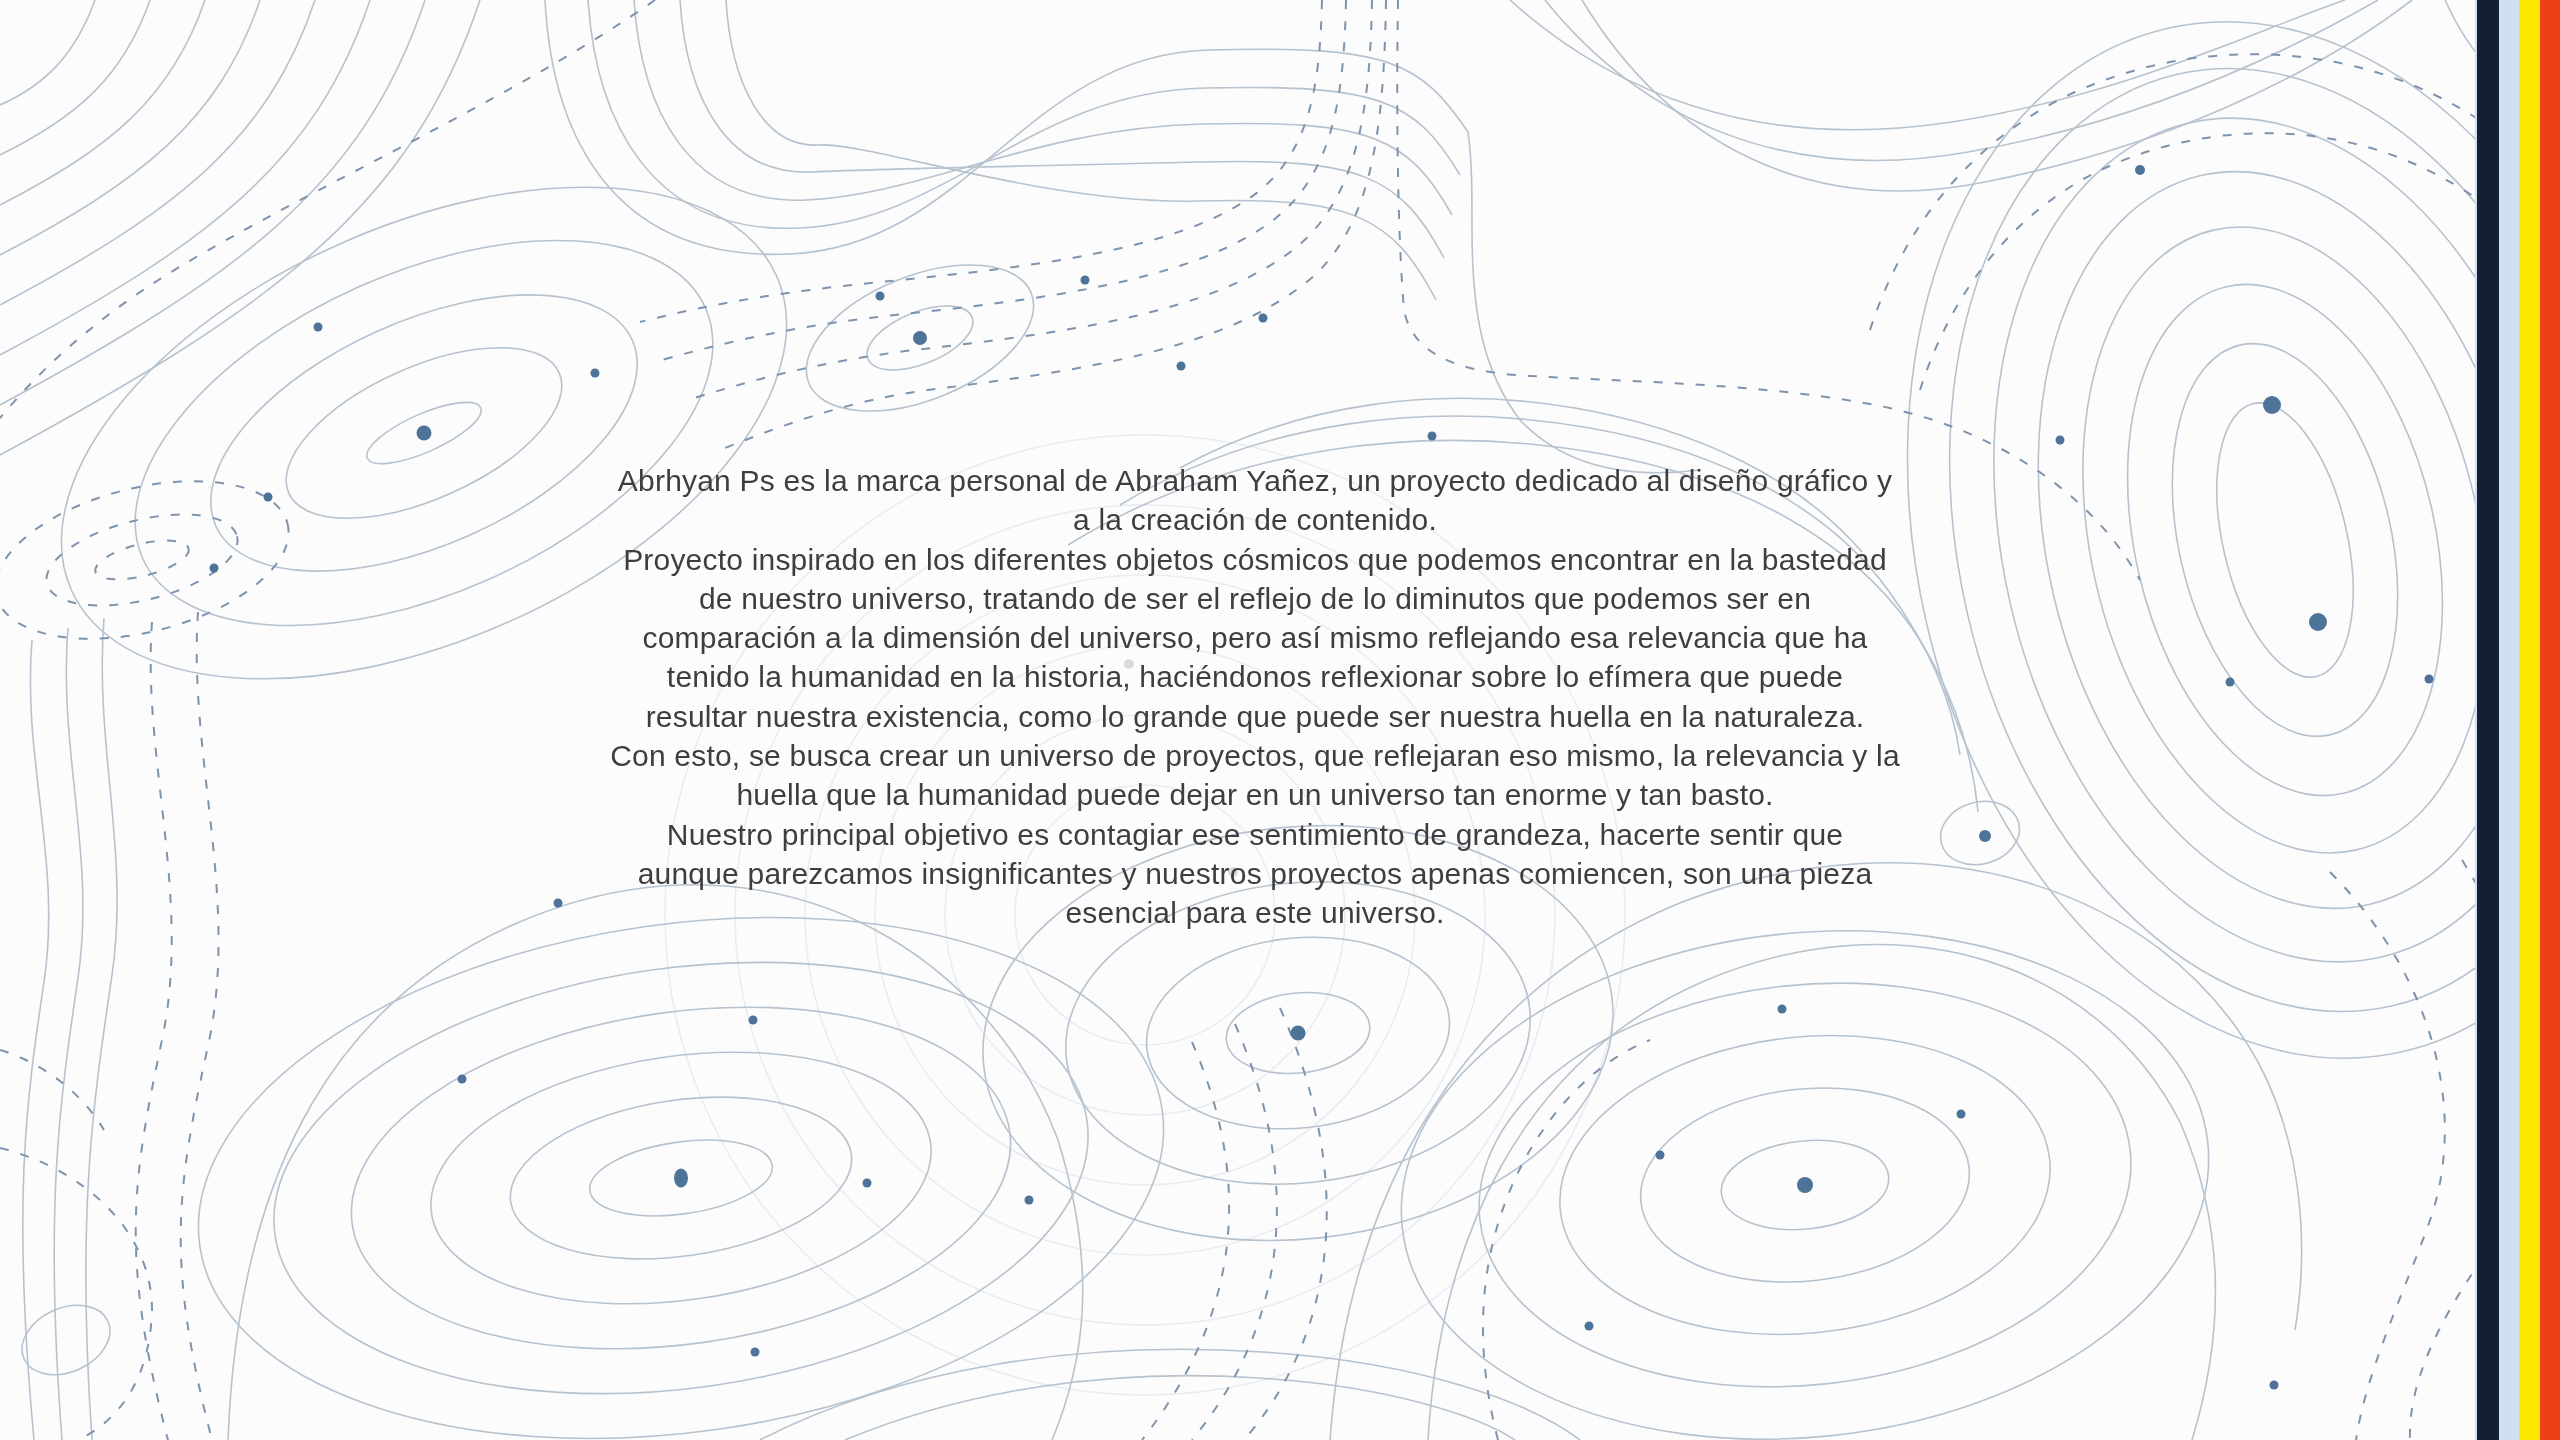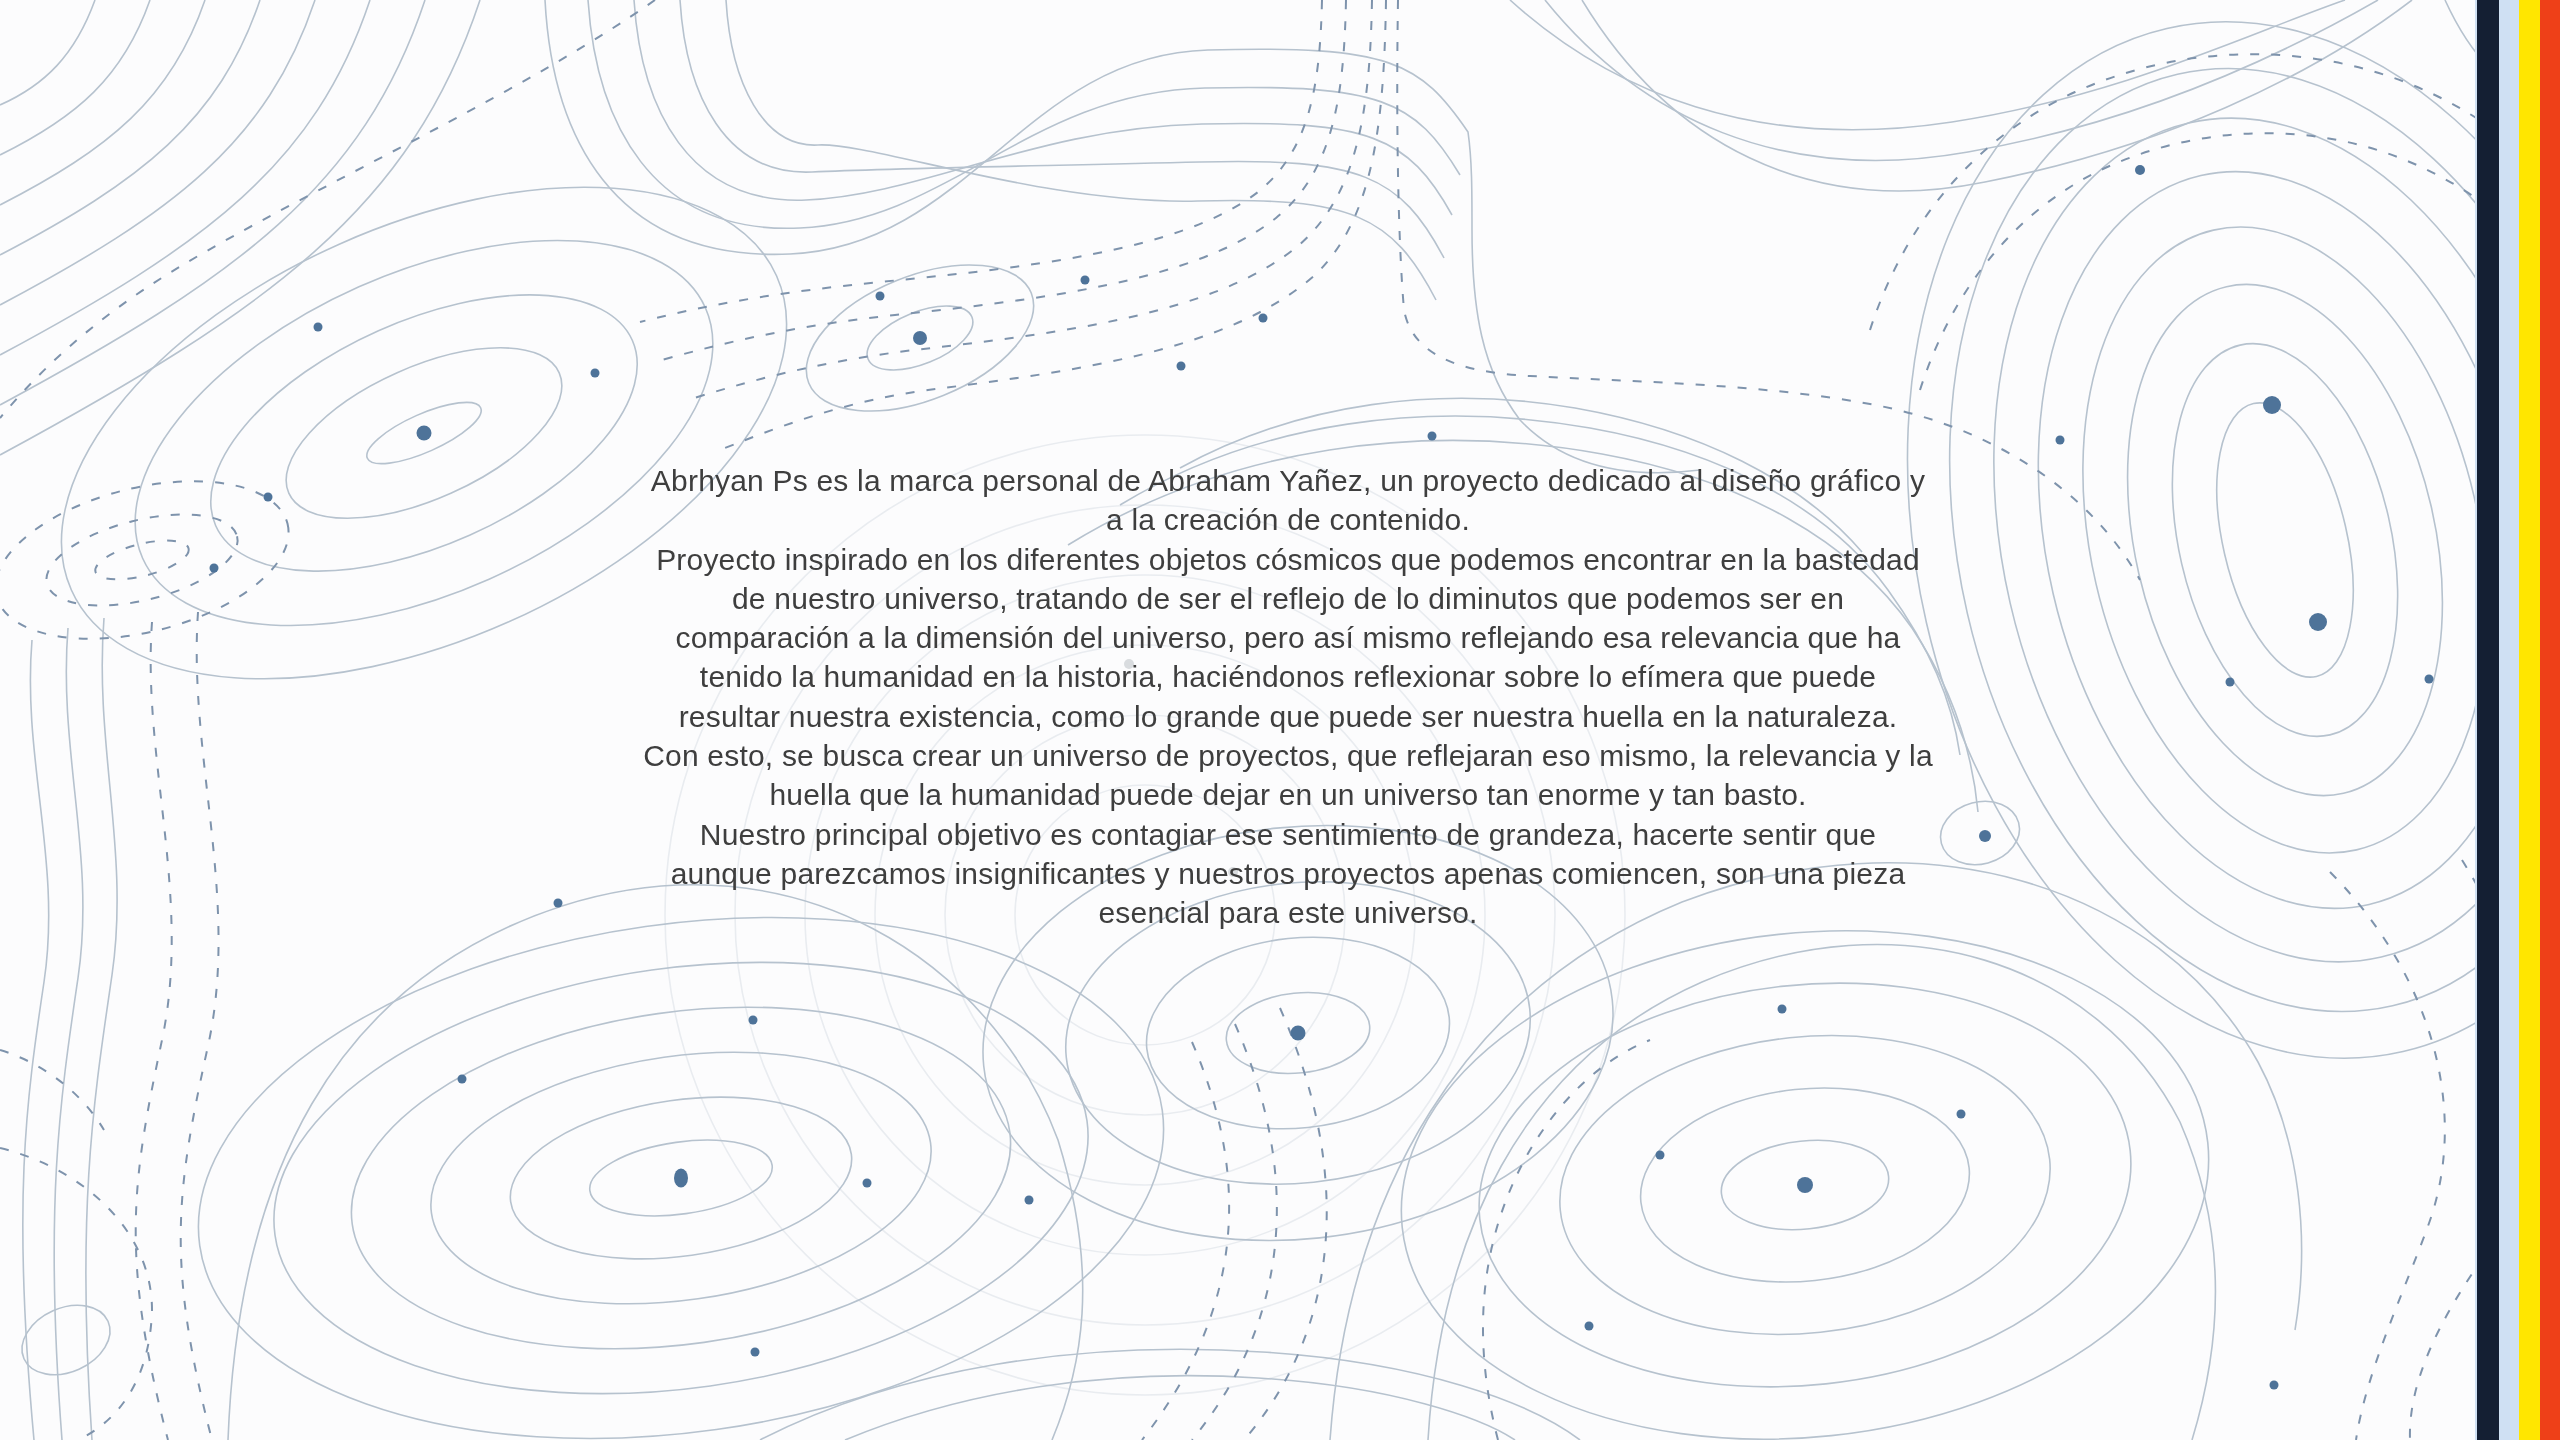--- a/index.html
+++ b/index.html
@@ -4,21 +4,21 @@
 <style>
   html,body{margin:0;padding:0;}
   body{
     width:2560px;height:1440px;overflow:hidden;position:relative;
     font-family:"Liberation Sans", sans-serif;
     background:#fcfcfd;
   }
   .topo-wrap{position:absolute;inset:0;}
   .topo-wrap svg{display:block;width:2560px;height:1440px;}
   .about-text{
-    position:absolute;top:461px;left:568px;width:1440px;
+    position:absolute;top:461px;left:535px;width:1440px;
     text-align:center;
     font-size:30px;line-height:39.3px;font-weight:300;
     letter-spacing:0.2px;
     white-space:pre-line;
     color:#3e3e3e;
     z-index:3;
   }
   .edge-stripes{
     position:absolute;top:0;right:0;bottom:0;
     display:flex;flex-direction:row;

